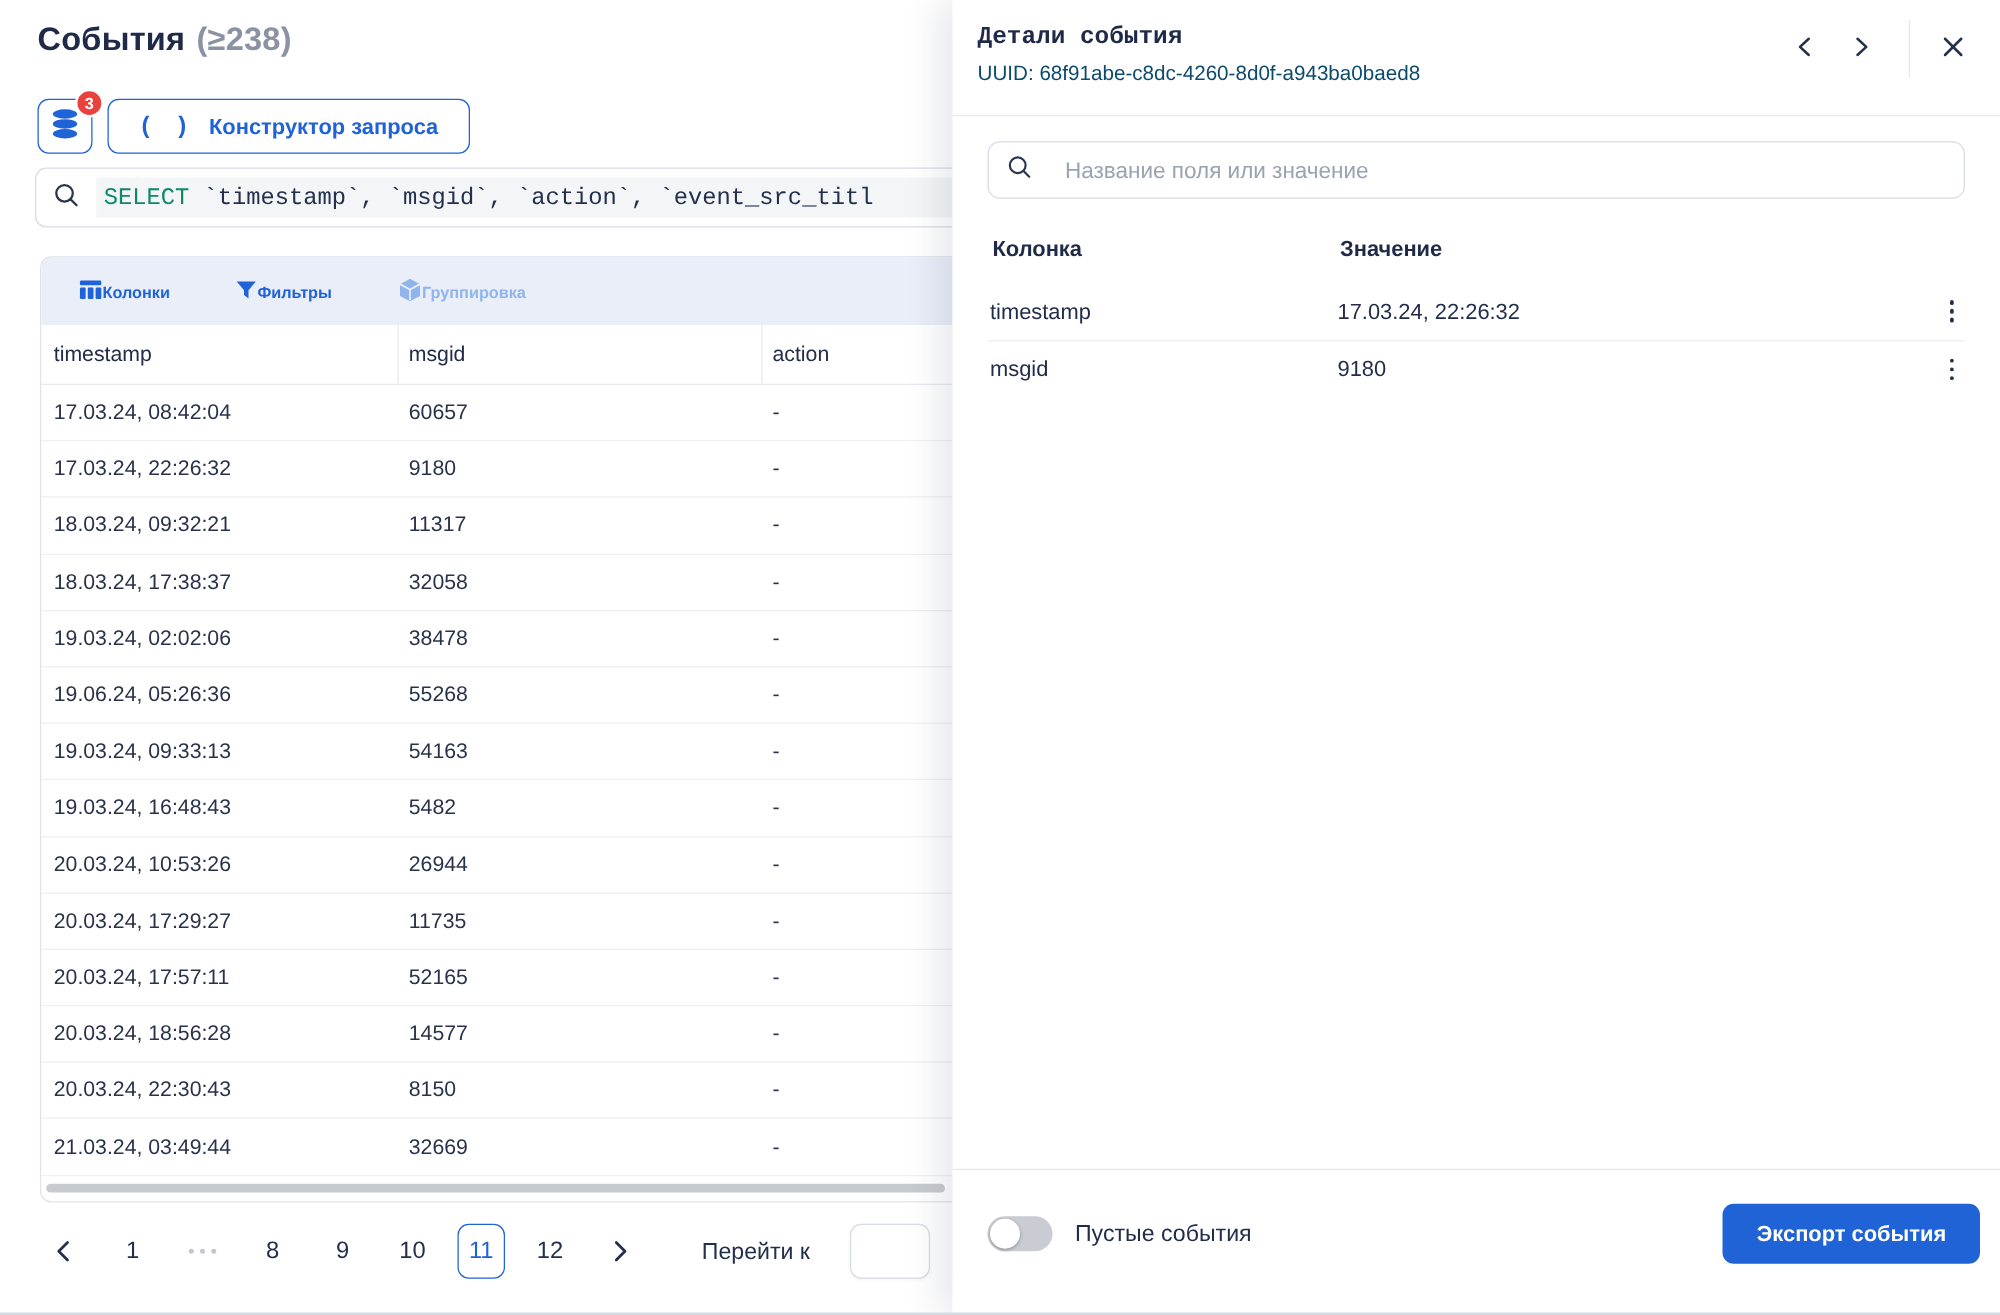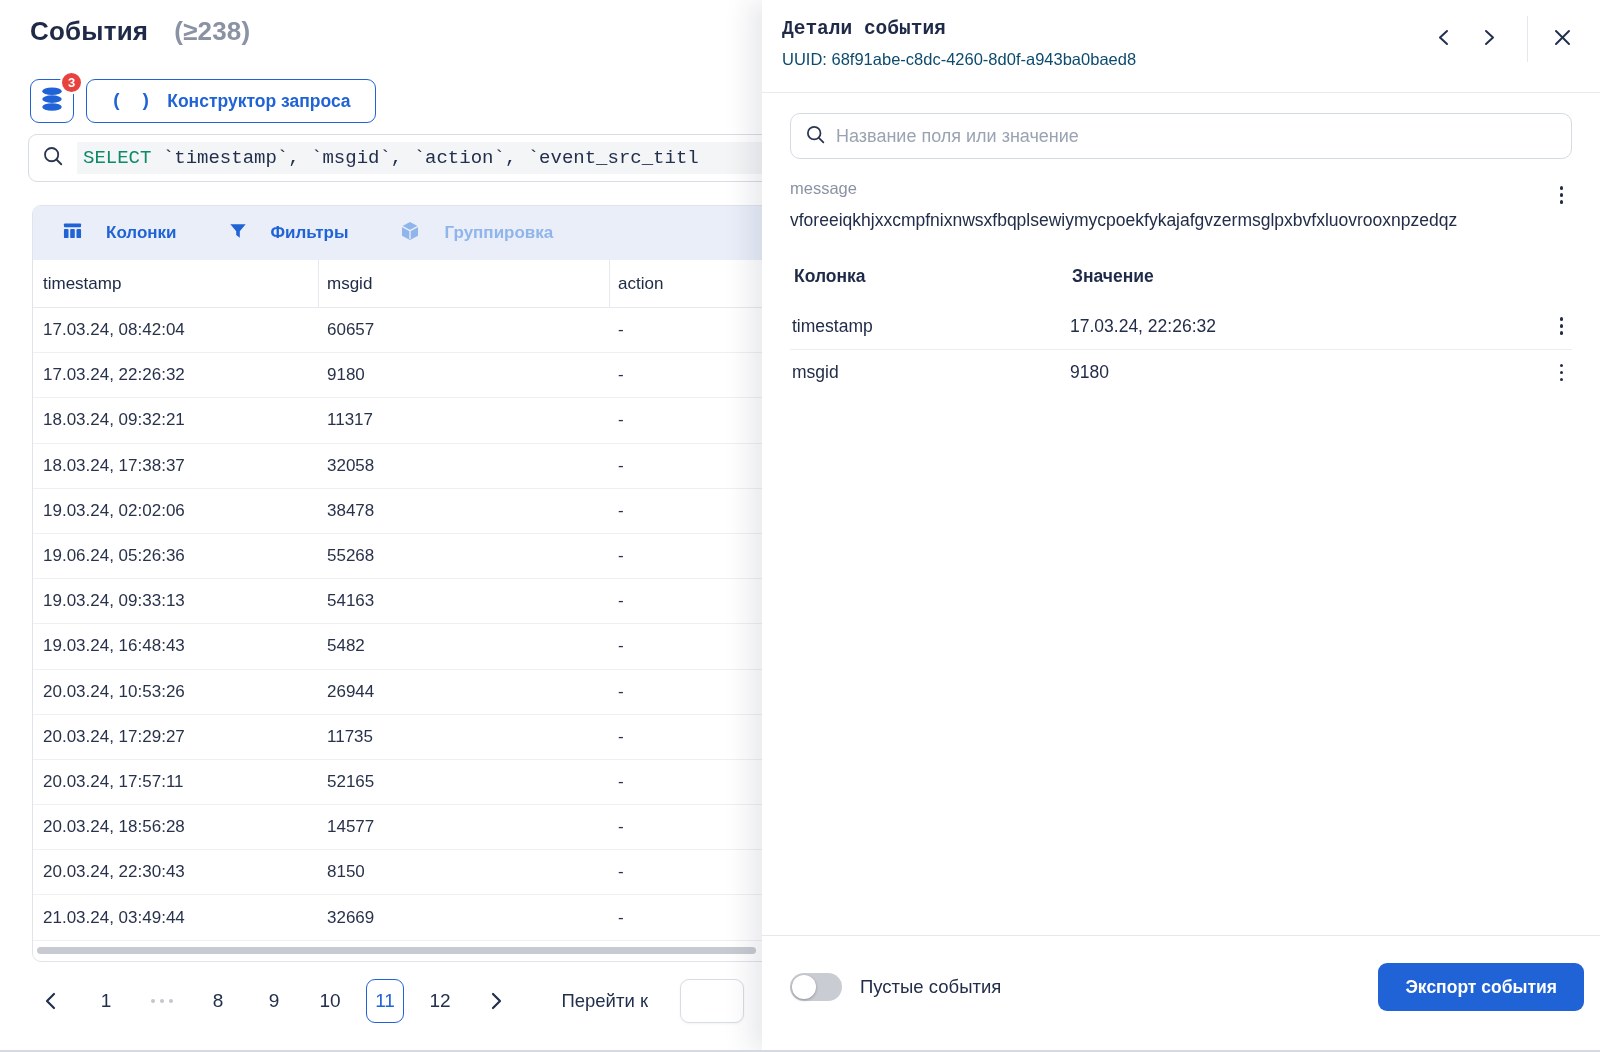--- a/index.html
+++ b/index.html
@@ -3,40 +3,40 @@
 <meta charset="utf-8">
 <style>
   * { margin:0; padding:0; box-sizing:border-box; }
   html,body { width:1600px; height:1052px; }
   body { font-family:"Liberation Sans", sans-serif; background:#fff; color:#1f2b47; position:relative; overflow:hidden; }
   body::after { content:""; position:absolute; left:0; bottom:0; width:100%; height:2px; background:#d5dae2; z-index:30; }
 
   
   .left-region { position:absolute; left:0; top:0; width:762px; height:1052px; overflow:hidden; background:#fff; }
   .page-title { position:absolute; left:30px; top:16px; font-size:26px; font-weight:bold; letter-spacing:.2px; color:#1e2a47; white-space:nowrap; }
-  .page-count { color:#8a92a3; margin-left:26px; }
+  .page-count { color:#8a92a3; margin-left:9px; }
 
   .controls { position:absolute; left:30px; top:79px; display:flex; gap:12px; height:44px; }
   .db-btn { position:relative; width:44px; height:44px; border:1.5px solid #2063d6; border-radius:9px; background:#fff; display:flex; align-items:center; justify-content:center; cursor:pointer; }
   .badge { position:absolute; top:-9px; right:-10px; width:23px; height:23px; border-radius:50%; background:#e8423e; border:2px solid #fff; color:#fff; font-size:13px; font-weight:bold; display:flex; align-items:center; justify-content:center; }
   .qb-btn { height:44px; padding:0 24px; border:1.5px solid #2063d6; border-radius:9px; background:#fff; color:#2063d6; font-size:17.5px; font-weight:bold; display:flex; align-items:center; gap:13px; cursor:pointer; white-space:nowrap; }
   .paren-icon { font-size:19px; font-weight:bold; letter-spacing:3px; font-family:"Liberation Mono","DejaVu Sans Mono",monospace; }
   .date-range { width:530px; height:44px; border:1px solid #d8dce3; border-radius:9px; display:flex; align-items:center; padding:0 16px; color:#9aa3b2; font-size:17px; background:#fff; }
   .date-start { width:238px; white-space:nowrap; }
   .date-sep { display:flex; align-items:center; margin-right:22px; }
   .date-end { white-space:nowrap; }
 
   .sql-bar { position:absolute; left:28px; top:134px; width:1480px; height:48px; border:1px solid #d8dce3; border-radius:9px; background:#fff; display:flex; align-items:center; padding:0 13px; gap:13px; }
   .sql-text { font-family:"Liberation Mono","DejaVu Sans Mono",monospace; font-size:19px; background:#f4f5f6; padding:5px 6px; flex:1; white-space:nowrap; overflow:hidden; }
   .sql-kw { color:#0d8a68; }
   .sql-rest { color:#22304d; }
 
   .table-card { position:absolute; left:32px; top:205px; width:1480px; height:757px; border:1px solid #e0e3e9; border-radius:9px; background:#fff; display:flex; flex-direction:column; overflow:hidden; }
   .tc-toolbar { height:54px; background:#e9eef8; display:flex; align-items:center; padding-left:30px; gap:52px; flex:none; }
-  .tb-btn { display:flex; align-items:center; gap:24px; color:#2063d6; font-weight:bold; font-size:17px; cursor:pointer; white-space:nowrap; }
+  .tb-btn { display:flex; align-items:center; gap:0; color:#2063d6; font-weight:bold; font-size:13px; cursor:pointer; white-space:nowrap; }
   .tb-btn.disabled { color:#8fb5ec; }
   .thead { height:48px; display:flex; border-bottom:1px solid #e6e9ee; flex:none; }
   .th { display:flex; align-items:center; font-size:17px; color:#212c47; }
   .th1 { width:286px; padding-left:10px; border-right:1px solid #e6e9ee; }
   .th2 { width:291px; padding-left:8px; border-right:1px solid #e6e9ee; }
   .th3 { flex:1; padding-left:8px; }
   .trow { height:45.2px; display:flex; align-items:center; border-bottom:1px solid #eef0f3; font-size:17px; color:#28324a; flex:none; }
   .td1 { width:286px; padding-left:10px; } .td2 { width:291px; padding-left:8px; } .td3 { flex:1; padding-left:8px; }
   .scroll-area { flex:1; position:relative; }
   .scroll-thumb { position:absolute; left:4px; top:6px; width:719px; height:7px; border-radius:4px; background:#c7cad0; }
@@ -52,21 +52,21 @@
   
   .right-panel { position:absolute; left:762px; top:0; width:838px; height:1052px; background:#fff; box-shadow:-12px 0 26px rgba(31,43,71,.10); display:flex; flex-direction:column; z-index:10; }
   .rp-header { position:relative; height:93px; border-bottom:1px solid #e8eaef; padding:18px 24px 0 20px; flex:none; }
   .rp-title { font-size:19.5px; font-weight:bold; color:#1e2a47;font-family:Liberation Mono, monospace; }
   .rp-uuid { margin-top:10px; font-size:16.5px; color:#0c4a6e; }
   .rp-nav { position:absolute; right:20px; top:16px; display:flex; align-items:center; }
   .icon-btn { width:36px; height:36px; display:flex; align-items:center; justify-content:center; cursor:pointer; background:none; border:none; }
   .rp-divider { width:1px; height:46px; background:#e4e7ec; margin:0 16px 0 20px; }
 
   .rp-body { padding:20px 28px 0 28px; flex:1; overflow:hidden; }
-  .search-box { height:46px; border:1px solid #d6dae1; border-radius:10px; display:flex; align-items:center; padding:0 14px; gap:10px; background:#fff; }
+  .search-box { height:46px; border:1px solid #d6dae1; border-radius:10px; display:flex; align-items:center; padding:0 14px; gap:26px; background:#fff; }
   .search-ph { color:#9aa3b2; font-size:18px; }
 
   .msg-block { margin-top:20px; position:relative; padding-right:44px; }
   .msg-label { color:#8a92a3; font-size:16.5px; }
   .msg-value { margin-top:7px; font-size:17.5px; line-height:31px; color:#222d49; word-break:break-all; width:728px; }
   .msg-kebab { position:absolute; right:4px; top:2px; }
 
   .kebab { display:flex; flex-direction:column; gap:3.5px; padding:5px; cursor:pointer; }
   .kebab i { width:3.5px; height:3.5px; border-radius:50%; background:#222d49; }
 
@@ -305,29 +305,20 @@
     <div class="search-box">
       <span>
         <svg width="21" height="21" viewBox="0 0 24 24" fill="none" stroke="#2a3650" stroke-width="2" stroke-linecap="round">
             <circle cx="10.5" cy="10.5" r="7.2"></circle>
             <line x1="15.8" y1="15.8" x2="21" y2="21"></line>
           </svg>
       </span>
       <span class="search-ph">Название поля или значение</span>
     </div>
 
-    <div class="msg-block">
-      <div class="msg-label">message</div>
-      <div class="msg-value">vforeeiqkhjxxcmpfnixnwsxfbqplsewiymycpoekfykajafgvzermsglpxbvfxluovrooxnpzedqz</div>
-      <div class="kebab msg-kebab">
-          <i></i>
-          <i></i>
-          <i></i>
-        </div>
-    </div>
 
     <div class="kv">
       <div class="kv-head">
         <div class="kv-key">Колонка</div>
         <div class="kv-value">Значение</div>
       </div>
       <div>
           <div class="kv-row">
             <div class="kv-key">timestamp</div>
             <div class="kv-value">17.03.24, 22:26:32</div>

